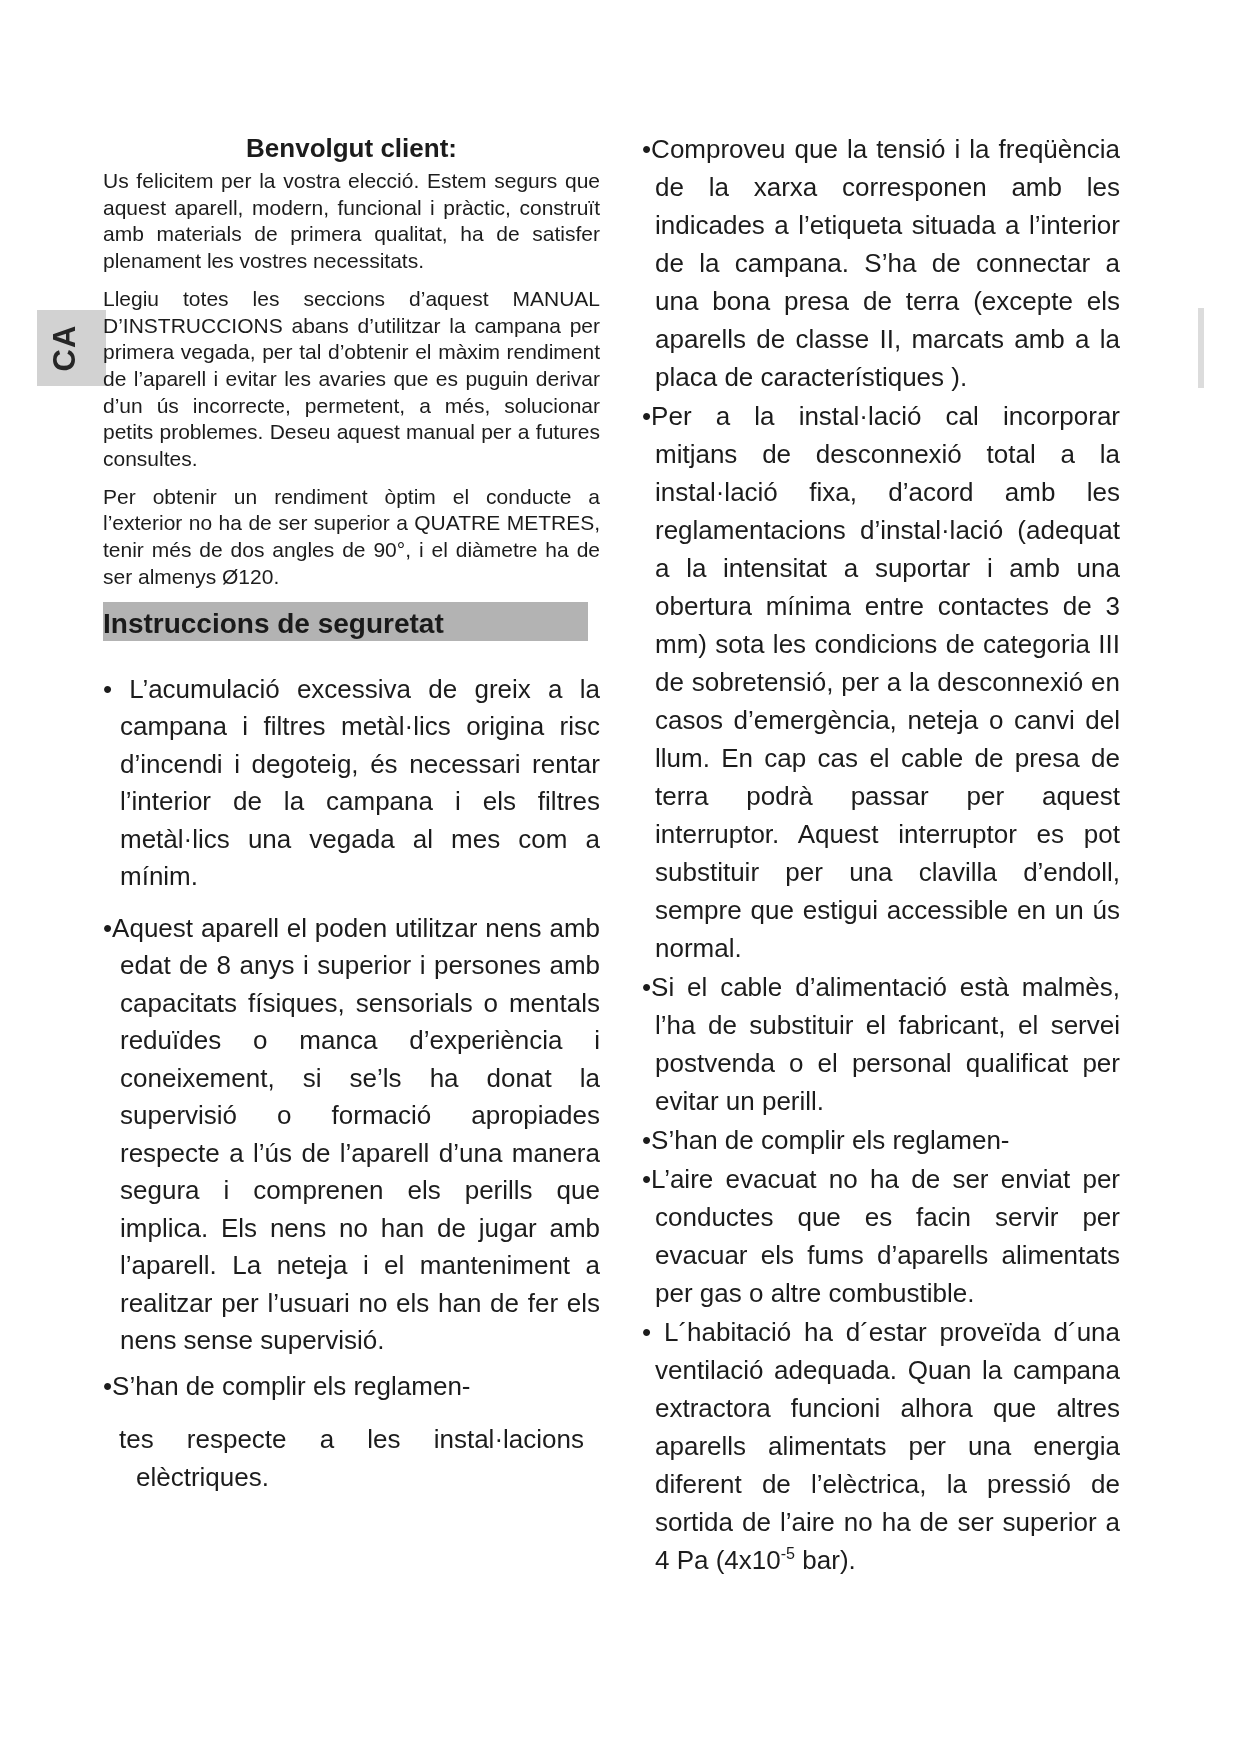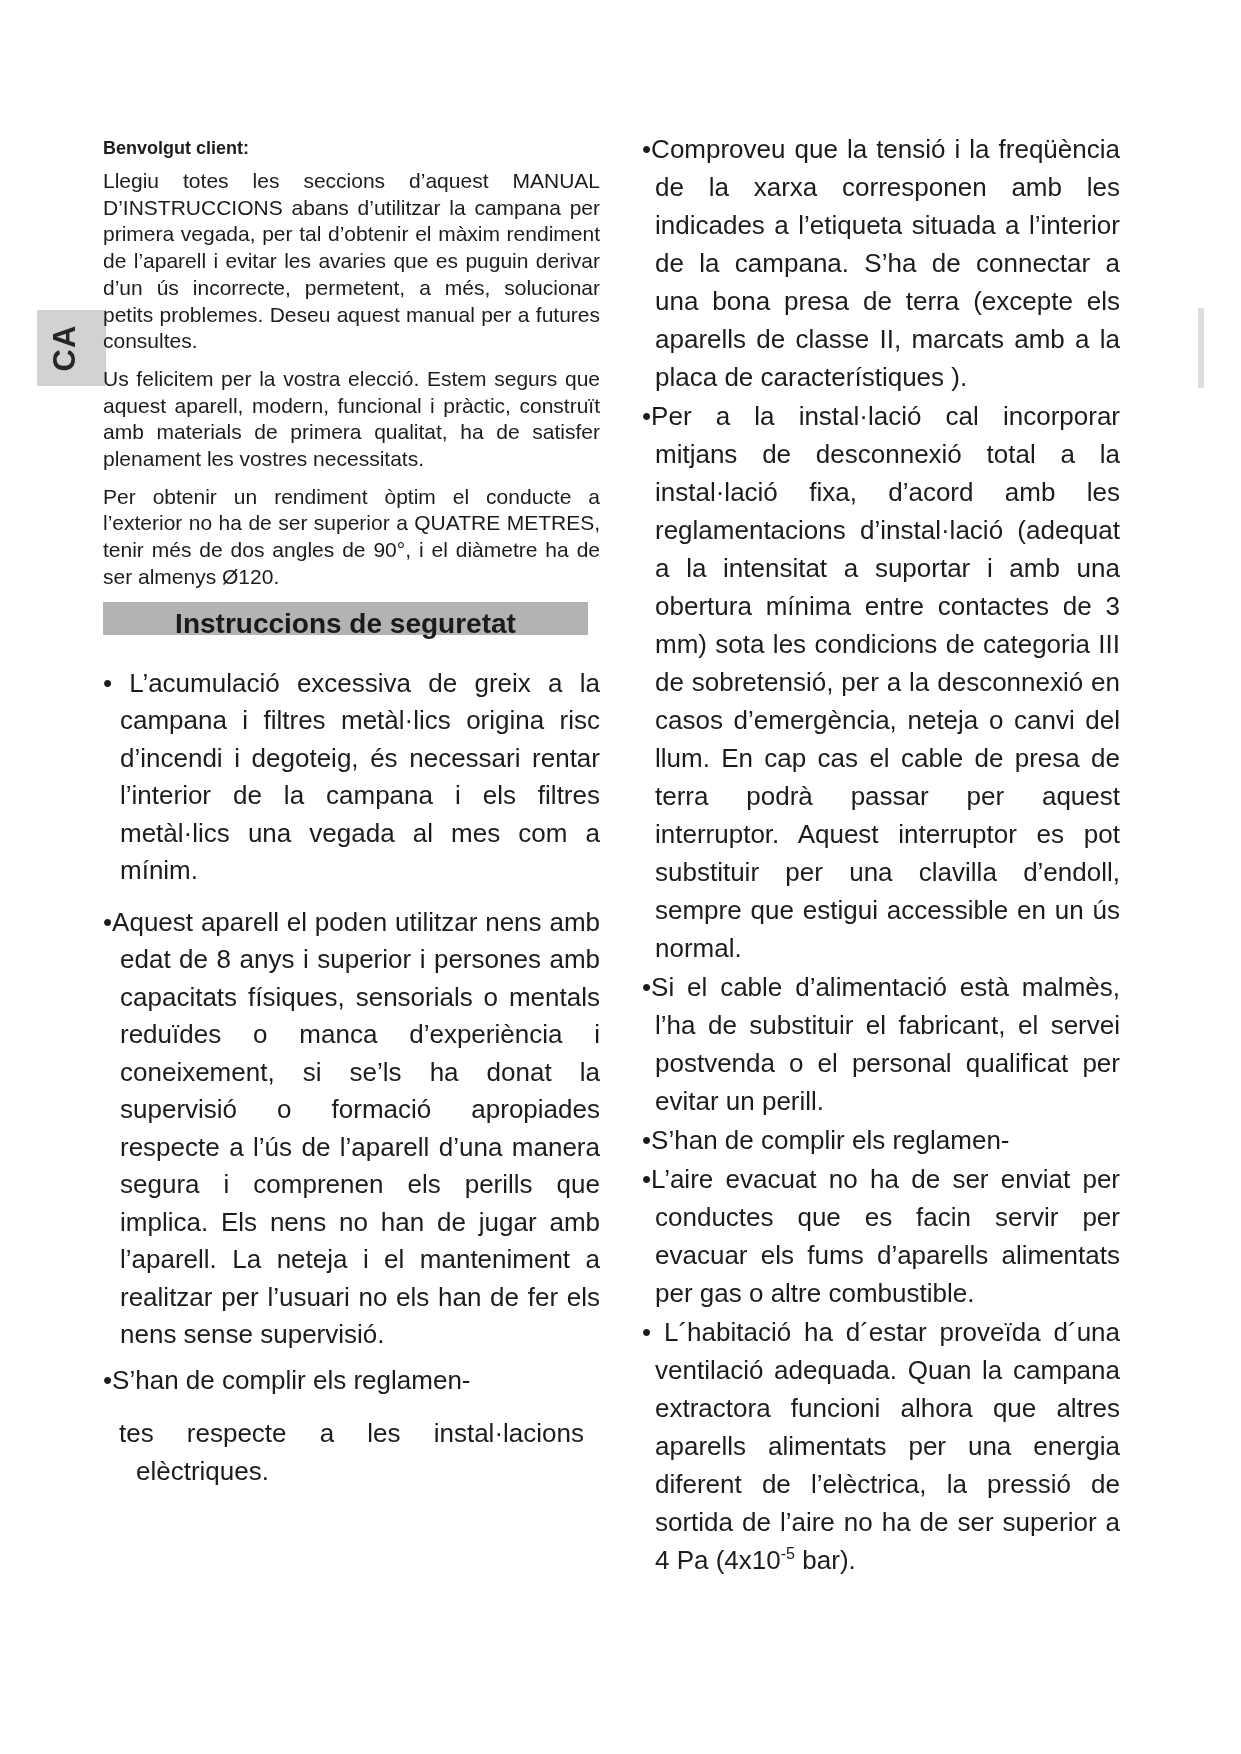--- a/index.html
+++ b/index.html
@@ -56,37 +56,38 @@
     width: 497px;
   }
   .right-col {
     position: absolute;
     left: 634px;
     top: 130px;
     width: 486px;
   }
 
   .greeting {
-    font-size: 18px;
+    font-size: 26px;
     line-height: 28px;
     font-weight: bold;
     margin: 0 0 6px 0;
+    text-align: center;
   }
   .intro {
     font-size: 21px;
     line-height: 26.7px;
     text-align: justify;
     margin: 0 0 11px 0;
   }
 
   .section-bar {
     background: #b3b3b3;
-    height: 33px;
+    height: 39px;
     margin: 2px 12px 30px 0;
-    text-align: center;
+    text-align: left;
   }
   .section-bar .t {
     font-size: 28px;
     font-weight: bold;
     line-height: 43px;
     color: #1a1a1a;
   }
 
   .sb {                       
     font-size: 26px;
@@ -135,22 +136,22 @@
 
   <div class="ca-tab">
     <span class="vert">CA</span>
   </div>
 
   <div class="edge-marker"></div>
 
   <div class="left-col">
     <h2 class="greeting">Benvolgut client:</h2>
 
+    <p class="intro">Us felicitem per la vostra elecció. Estem segurs que aquest aparell, modern, funcional i pràctic, construït amb materials de primera qualitat, ha de satisfer plenament les vostres necessitats.</p>
     <p class="intro">Llegiu totes les seccions d’aquest MANUAL D’INSTRUCCIONS abans d’utilitzar la campana per primera vegada, per tal d’obtenir el màxim rendiment de l’aparell i evitar les avaries que es puguin derivar d’un ús incorrecte, permetent, a més, solucionar petits problemes. Deseu aquest manual per a futures consultes.</p>
-    <p class="intro">Us felicitem per la vostra elecció. Estem segurs que aquest aparell, modern, funcional i pràctic, construït amb materials de primera qualitat, ha de satisfer plenament les vostres necessitats.</p>
     <p class="intro">Per obtenir un rendiment òptim el conducte a l’exterior no ha de ser superior a QUATRE METRES, tenir més de dos angles de 90°, i el diàmetre ha de ser almenys Ø120.</p>
 
     <div class="section-bar">
       <span class="t">Instruccions de seguretat</span>
     </div>
 
 
     <p class="sb mb14"><span>• </span><span>L’acumulació excessiva de greix a la campana i filtres metàl·lics origina risc d’incendi i degoteig, és necessari rentar l’interior de la campana i els filtres metàl·lics una vegada al mes com a mínim.</span></p>
 
     <p class="sb"><span>•</span><span>Aquest aparell el poden utilitzar nens amb edat de 8 anys i superior i persones amb capacitats físiques, sensorials o mentals reduïdes o manca d’experiència i coneixement, si se’ls ha donat la supervisió o formació apropiades respecte a l’ús de l’aparell d’una manera segura i comprenen els perills que implica. Els nens no han de jugar amb l’aparell. La neteja i el manteniment a realitzar per l’usuari no els han de fer els nens sense supervisió.</span></p>

